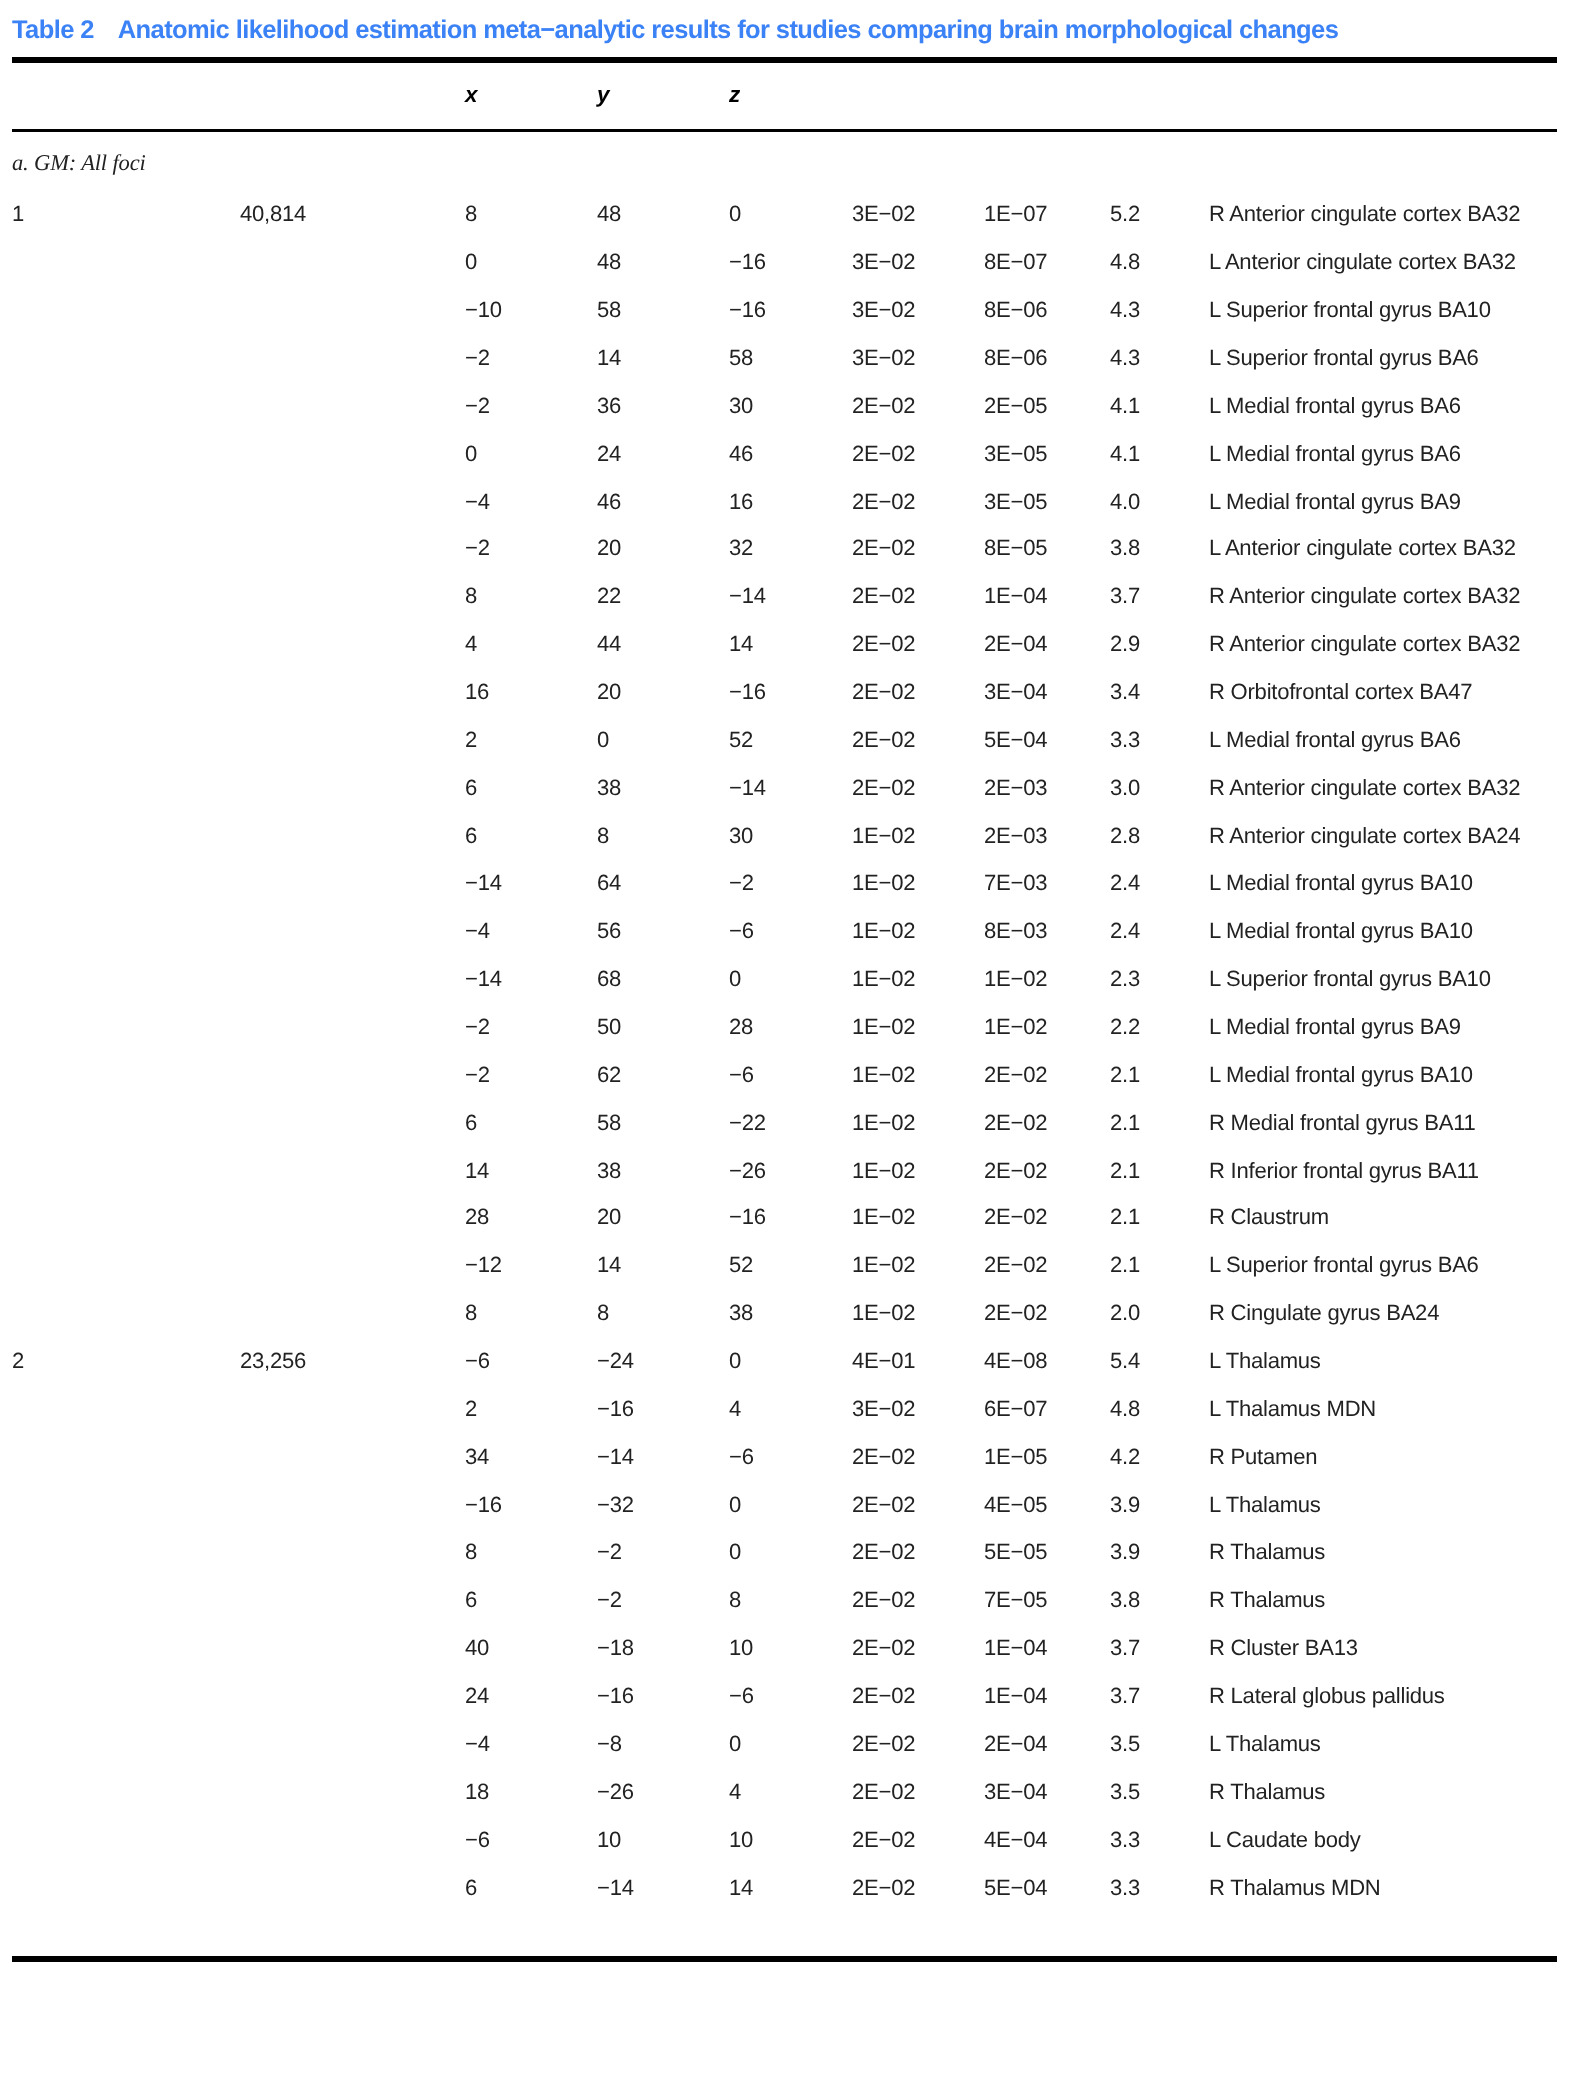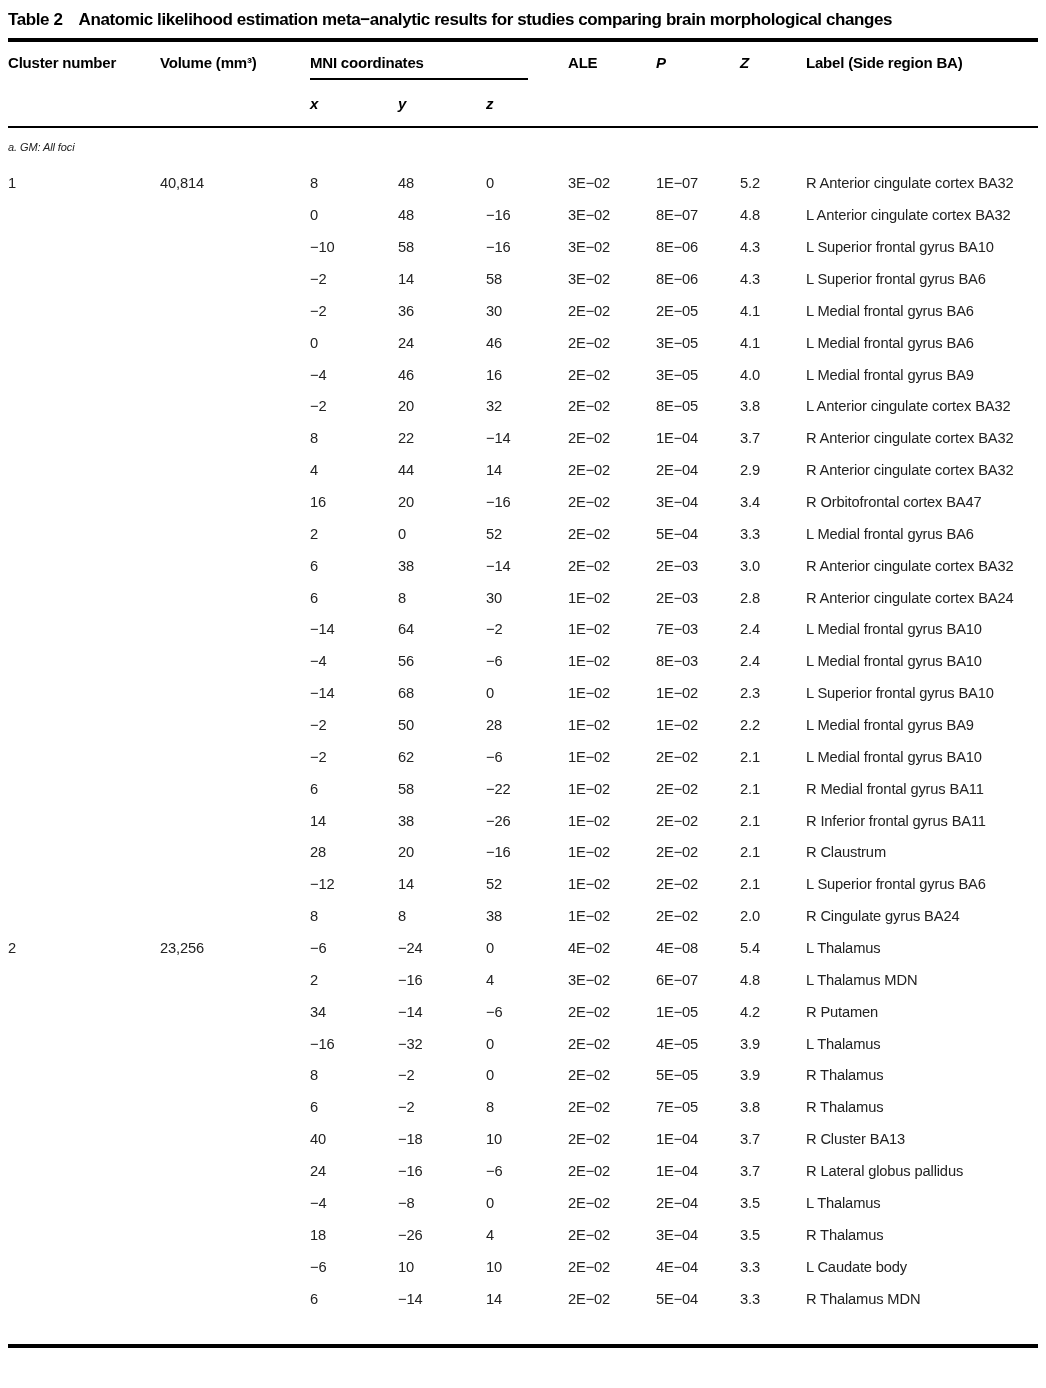--- a/index.html
+++ b/index.html
@@ -18,21 +18,21 @@
   .page {
     padding: 0;
   }
   
   .title {
     margin: 7px 8px 0 8px;
     font-size: 17px;
     font-weight: bold;
     line-height: 26px;
     letter-spacing: -0.4px;
-    color: #000000;
+    color: #3b82f6;
   }
   .title .tbl-label { margin-right: 16px; }
   .title .ital { font-style: italic; }
   
   .rule {
     margin-left: 8px;
     width: 1030px;
     background: #000;
   }
   .rule-top    { height: 3.5px; margin-top: 5px; }
@@ -70,23 +70,24 @@
     color: #000;
     align-items: center;
   }
   .hcell-italic { font-style: italic; }
   
   .section-head {
     margin: 0 8px;
     padding-top: 13px;
     height: 26px;
     font-style: italic;
-    font-size: 11px;
+    font-size: 15px;
     letter-spacing: -0.1px;
     color: #222;
+    font-family: Liberation Serif, serif;
   }
   
   .tbody { margin-top: 1px; }
   .trow {
     height: 31.86px;
     align-items: center;
     font-size: 14.7px;
     letter-spacing: -0.15px;
     color: #222;
   }
@@ -99,31 +100,20 @@
 <body>
 
 <div class="page">
 
   <div class="title">
     <div><span class="tbl-label">Table 2</span><span>Anatomic likelihood estimation meta−analytic results for studies comparing brain morphological changes</span></div>
   </div>
 
   <div class="rule rule-top"></div>
 
-  <div class="grid-row hrow1">
-    <div class="cell">Cluster number</div>
-    <div class="cell">Volume (mm³)</div>
-    <div class="cell mni-group">
-      <span class="underline">MNI coordinates</span>
-    </div>
-    <div class="cell">ALE</div>
-    <div class="cell hcell-italic">P</div>
-    <div class="cell hcell-italic">Z</div>
-    <div class="cell">Label (Side region BA)</div>
-  </div>
 
   <div class="grid-row hrow2">
     <div class="cell"></div>
     <div class="cell"></div>
     <div class="cell">x</div>
     <div class="cell">y</div>
     <div class="cell">z</div>
     <div class="cell"></div>
     <div class="cell"></div>
     <div class="cell"></div>
@@ -398,21 +388,21 @@
         <div class="cell">2E−02</div>
         <div class="cell">2.0</div>
         <div class="cell">R Cingulate gyrus BA24</div>
       </div>
       <div class="grid-row trow">
         <div class="cell">2</div>
         <div class="cell">23,256</div>
         <div class="cell">−6</div>
         <div class="cell">−24</div>
         <div class="cell">0</div>
-        <div class="cell">4E−02</div>
+        <div class="cell">4E−01</div>
         <div class="cell">4E−08</div>
         <div class="cell">5.4</div>
         <div class="cell">L Thalamus</div>
       </div>
       <div class="grid-row trow">
         <div class="cell"></div>
         <div class="cell"></div>
         <div class="cell">2</div>
         <div class="cell">−16</div>
         <div class="cell">4</div>

